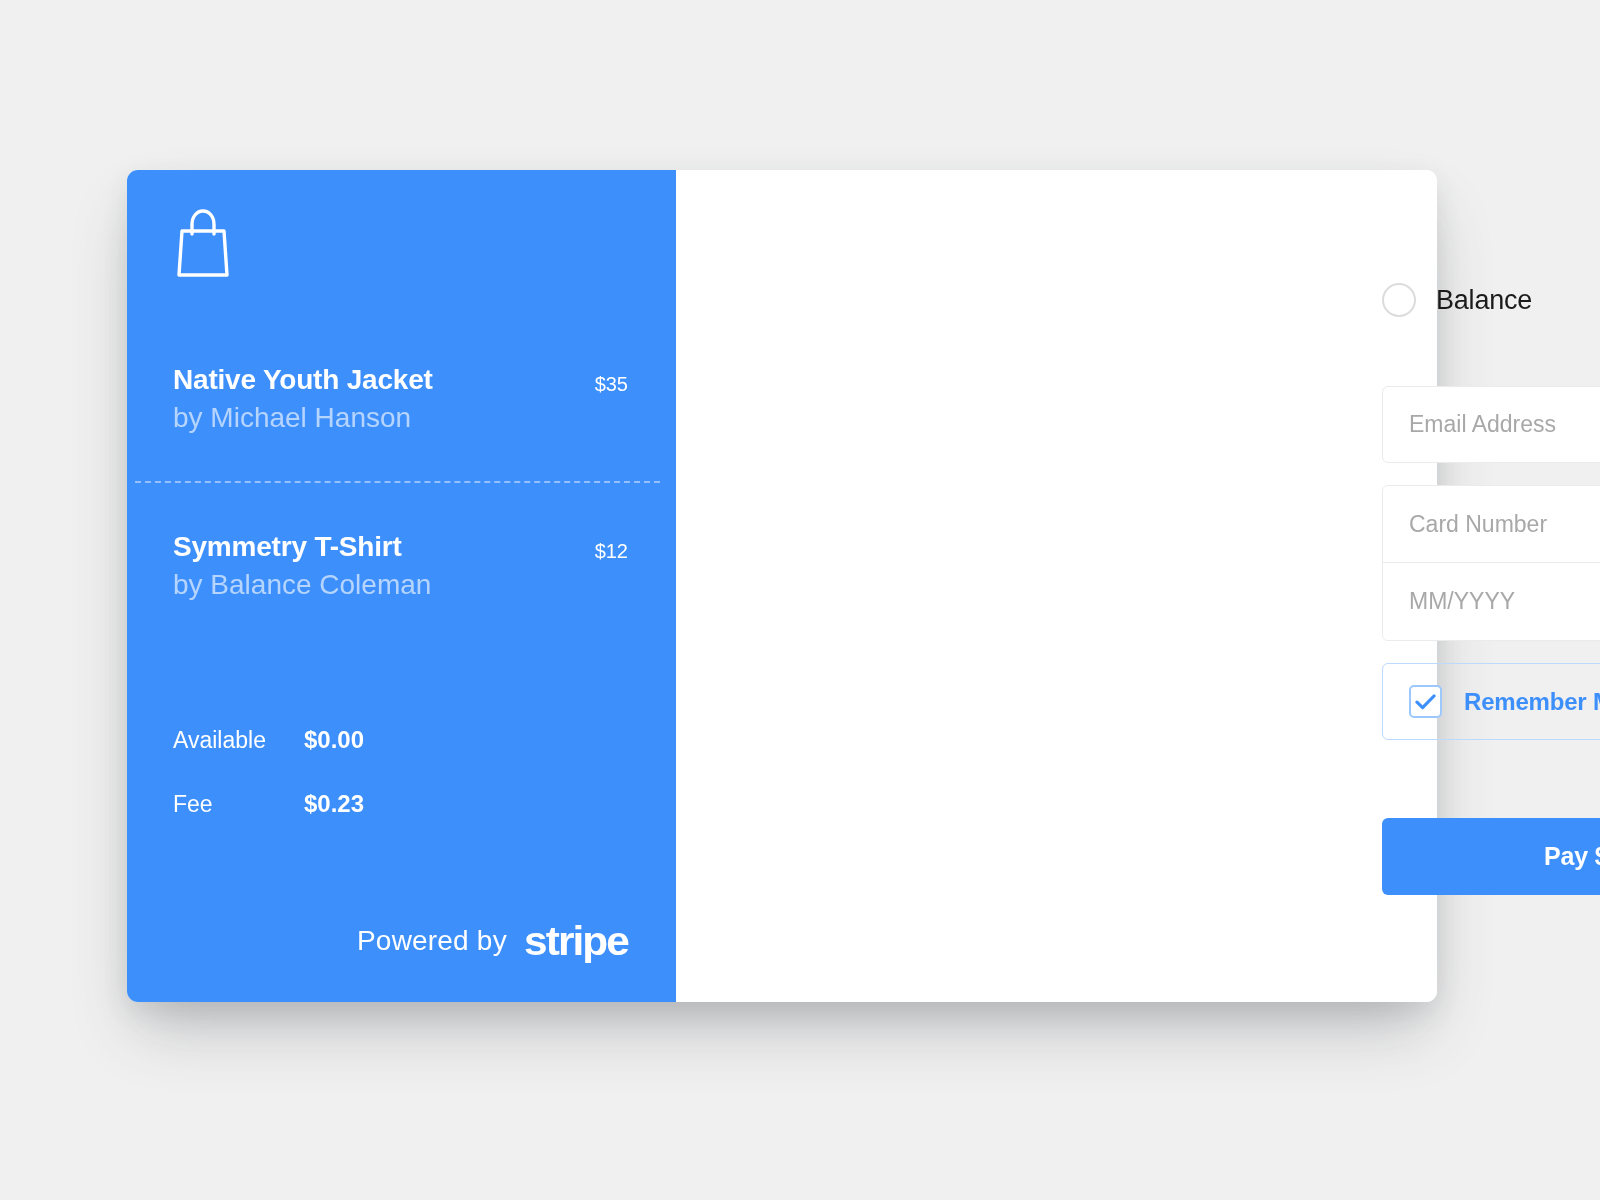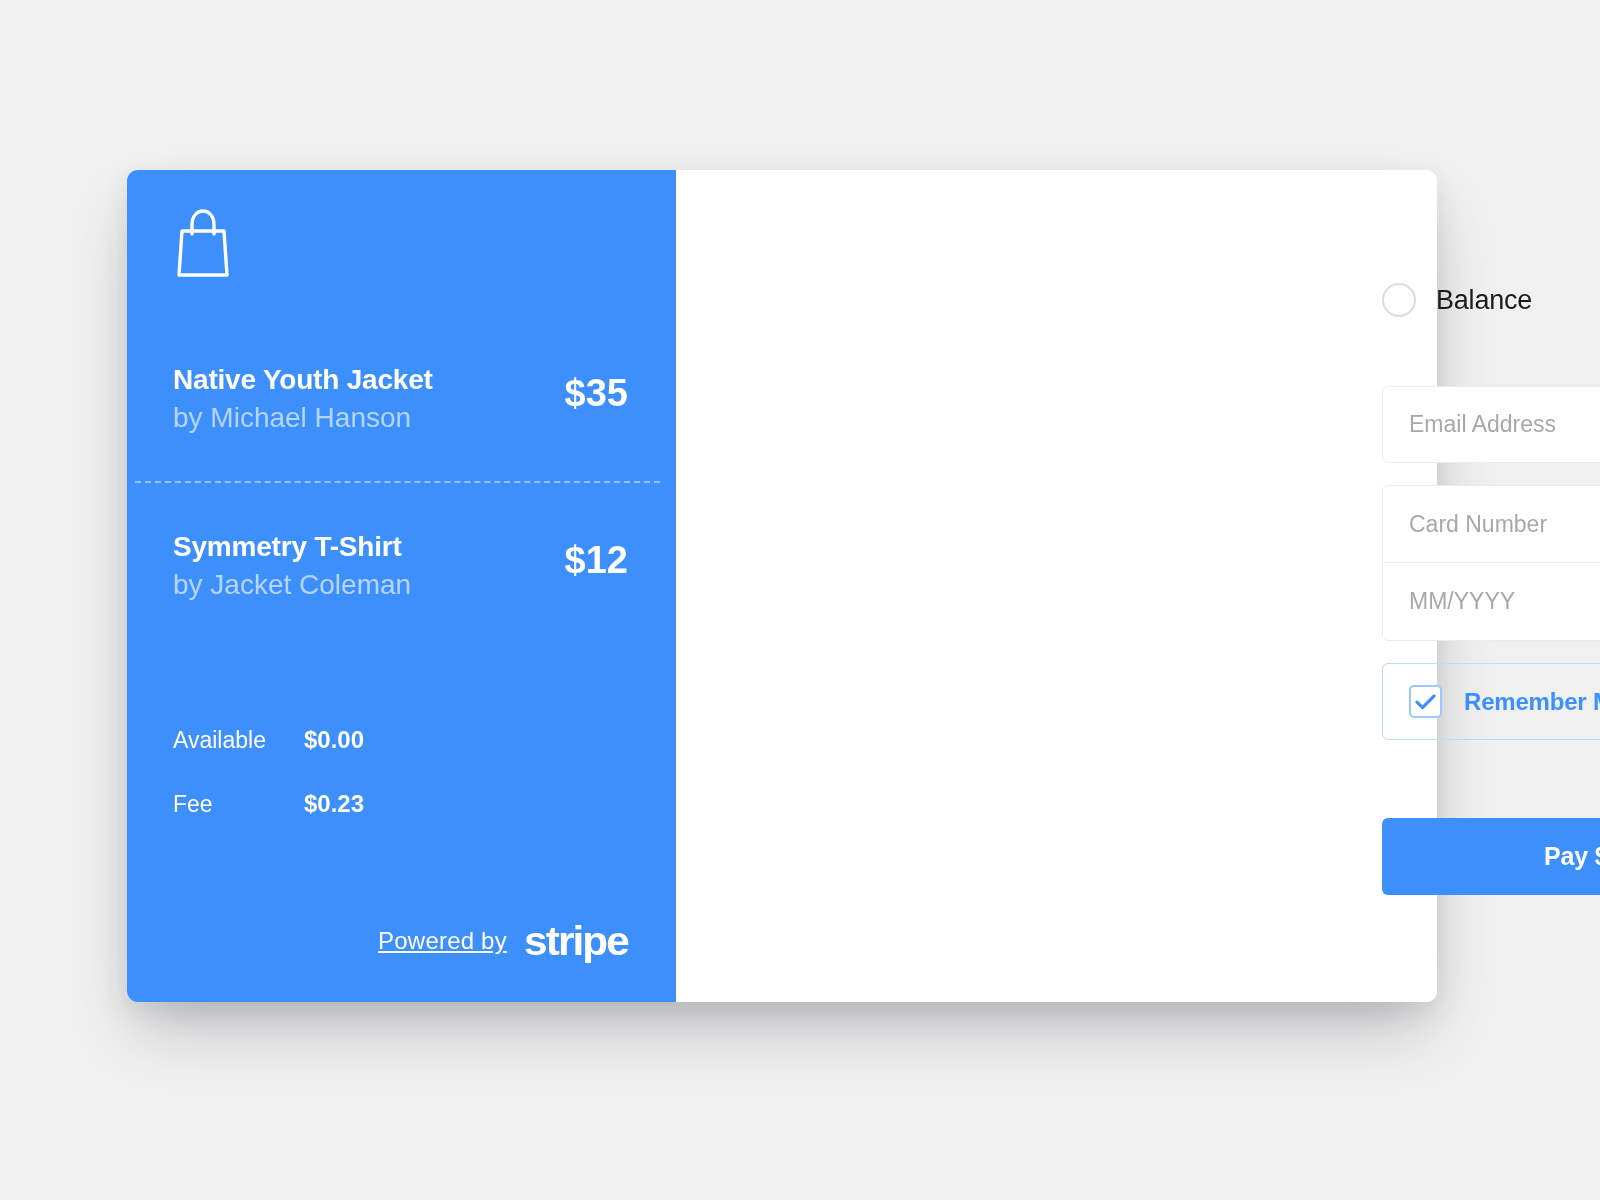--- a/index.html
+++ b/index.html
@@ -85,22 +85,22 @@
   .item-author {
     margin-top: 6px;
     font-size: 28px;
     font-weight: 300;
     color: rgba(255, 255, 255, 0.62);
     line-height: 1.2;
     white-space: nowrap;
   }
 
   .item-price {
-    font-size: 38px;
-    font-weight: 700;
+    font-size: 20px;
+    font-weight: 400;
     color: #ffffff;
     line-height: 1;
     padding-top: 12px;
     white-space: nowrap;
   }
 
   .item-divider {
     height: 0;
     border-top: 2px dashed rgba(255, 255, 255, 0.45);
     margin: 0 16px 0 8px;
@@ -139,25 +139,24 @@
   .powered-by {
     position: absolute;
     right: 54px;
     bottom: 41px;
     display: flex;
     align-items: center;
     gap: 17px;
   }
 
   .powered-label {
-    font-size: 24px;
+    font-size: 28px;
     font-weight: 300;
     color: #ffffff;
     letter-spacing: 0.2px;
-    text-decoration: underline;
   }
 
   .stripe-wordmark {
     font-size: 40px;
     font-weight: bold;
     color: #ffffff;
     letter-spacing: -1.8px;
     line-height: 1;
     transform: scaleX(1.06);
     transform-origin: left center;
@@ -336,21 +335,21 @@
             <div class="item-author">by Michael Hanson</div>
           </div>
           <div class="item-price">$35</div>
         </div>
 
         <div class="item-divider"></div>
 
         <div class="item-row second">
           <div class="item-text">
             <div class="item-title">Symmetry T-Shirt</div>
-            <div class="item-author">by Jacket Coleman</div>
+            <div class="item-author">by Balance Coleman</div>
           </div>
           <div class="item-price">$12</div>
         </div>
 
       </div>
 
       <div class="totals">
         <div class="totals-row">
           <div class="totals-label">Available</div>
           <div class="totals-value">$0.00</div>

